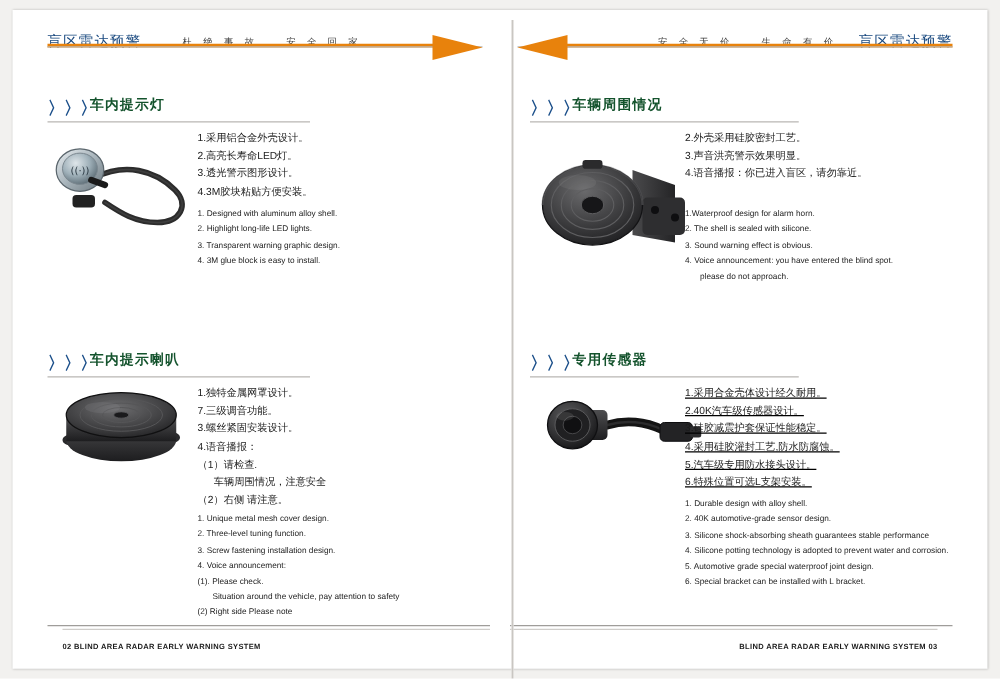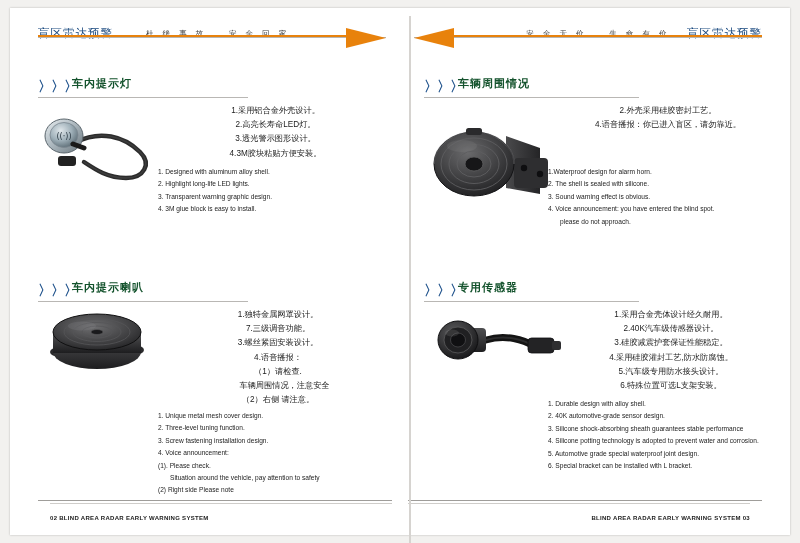--- a/index.html
+++ b/index.html
@@ -182,21 +182,20 @@
   .cn-list, .en-list {
     margin: 0;
     padding: 0;
     list-style: none;
   }
   .cn-list li {
     font-size: 8.2px;
     color: #1c1c1c;
     line-height: 14.2px;
     white-space: nowrap;
-    text-align: center;
   }
   .cn-list li.indent {
     padding-left: 13px;
   }
   .en-list li {
     font-size: 6.6px;
     color: #1c1c1c;
     line-height: 12.4px;
     white-space: nowrap;
   }
@@ -396,20 +395,21 @@
           <path d="M6,62 a40,32 0 0 1 80,0" fill="none" stroke="#7a7a7c" stroke-width="1.6" opacity="0.45"></path>
           <ellipse cx="34" cy="44" rx="15" ry="6" fill="#9a9a9c" opacity="0.15"></ellipse>
 
           <rect x="38" y="26" width="16" height="7" rx="2.5" fill="#2a2a2c"></rect>
         </svg>
       </div>
 
       <div class="txtcol" style="left:148px; top:96px; width:240px;">
         <ul class="cn-list">
           <li>2.外壳采用硅胶密封工艺。</li>
+          <li>3.声音洪亮警示效果明显。</li>
           <li>4.语音播报：你已进入盲区，请勿靠近。</li>
         </ul>
       </div>
 
       <div class="txtcol" style="left:148px; top:158px; width:248px;">
         <ul class="en-list">
           <li>1.Waterproof design for alarm horn.</li>
           <li>2. The shell is sealed with silicone.</li>
           <li>3. Sound warning effect is obvious.</li>
           <li>4. Voice announcement: you have entered the blind spot.</li>
@@ -447,21 +447,21 @@
 
           <rect x="34" y="22" width="24" height="24" rx="4" fill="url(#sensBody)"></rect>
 
           <ellipse cx="30" cy="34" rx="20" ry="19" fill="url(#sensFace)" stroke="#0f0f11" stroke-width="1"></ellipse>
           <ellipse cx="30" cy="34" rx="14" ry="13" fill="#202022" stroke="#5a5a5c" stroke-width="0.8"></ellipse>
           <ellipse cx="30" cy="34" rx="7.5" ry="7" fill="#101012" stroke="#4e4e50" stroke-width="0.7"></ellipse>
           <ellipse cx="24" cy="27" rx="7" ry="3.5" fill="#a0a0a2" opacity="0.18"></ellipse>
         </svg>
       </div>
 
-      <div class="txtcol" style="left:148px; top:300px; width:246px;">
+      <div class="txtcol" style="left:148px; top:300px; width:246px;text-decoration:underline;">
         <ul class="cn-list">
           <li>1.采用合金壳体设计经久耐用。</li>
           <li>2.40K汽车级传感器设计。</li>
           <li>3.硅胶减震护套保证性能稳定。</li>
           <li>4.采用硅胶灌封工艺,防水防腐蚀。</li>
           <li>5.汽车级专用防水接头设计。</li>
           <li>6.特殊位置可选L支架安装。</li>
         </ul>
       </div>
 

